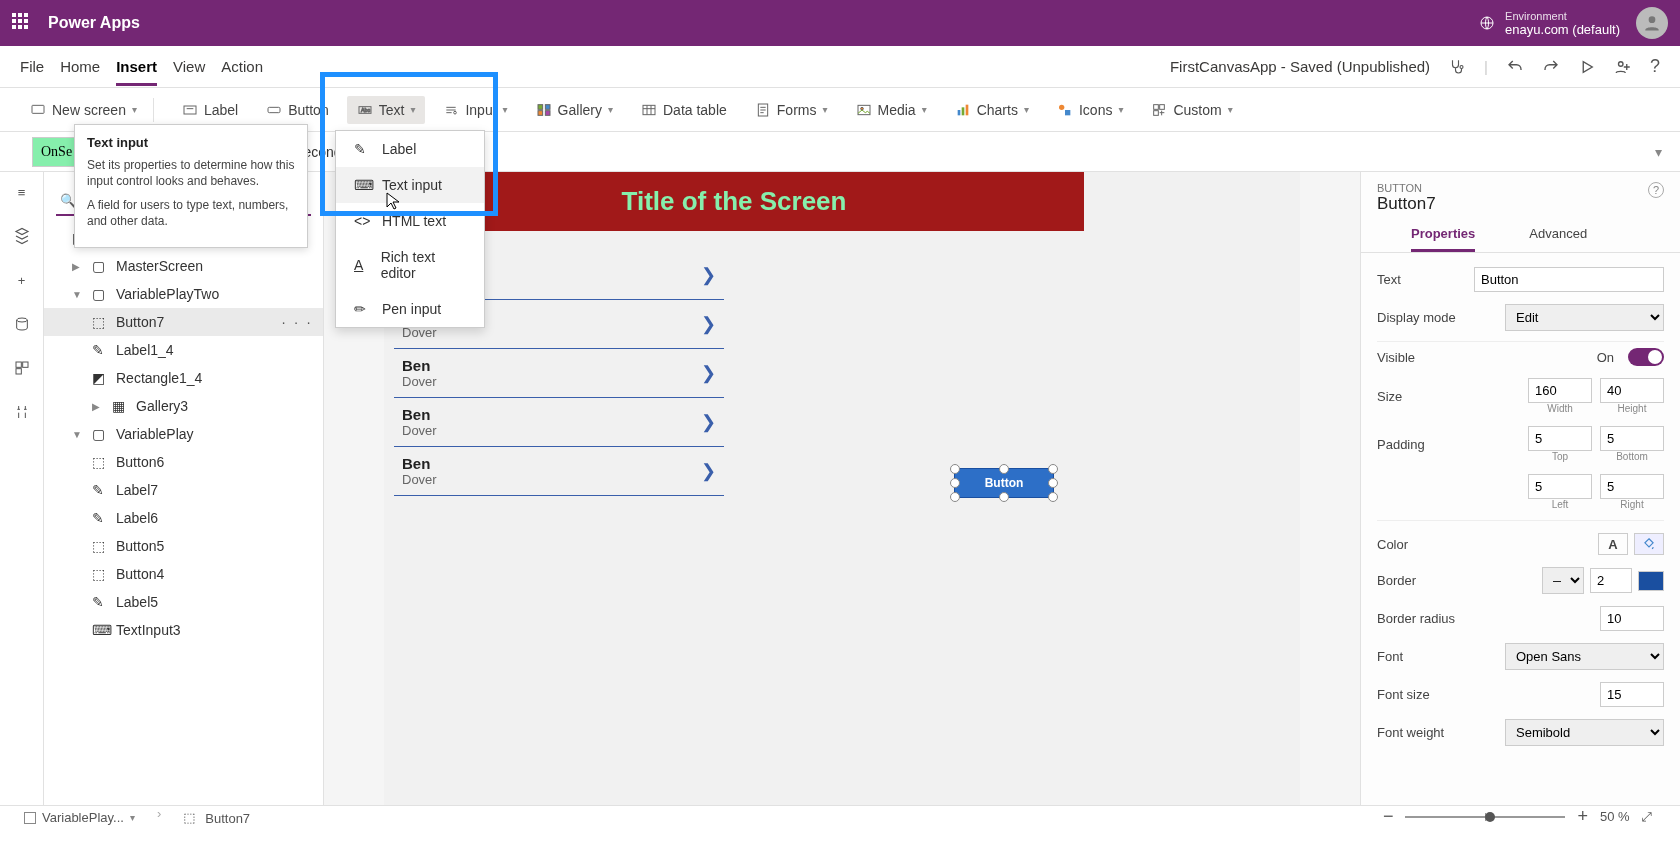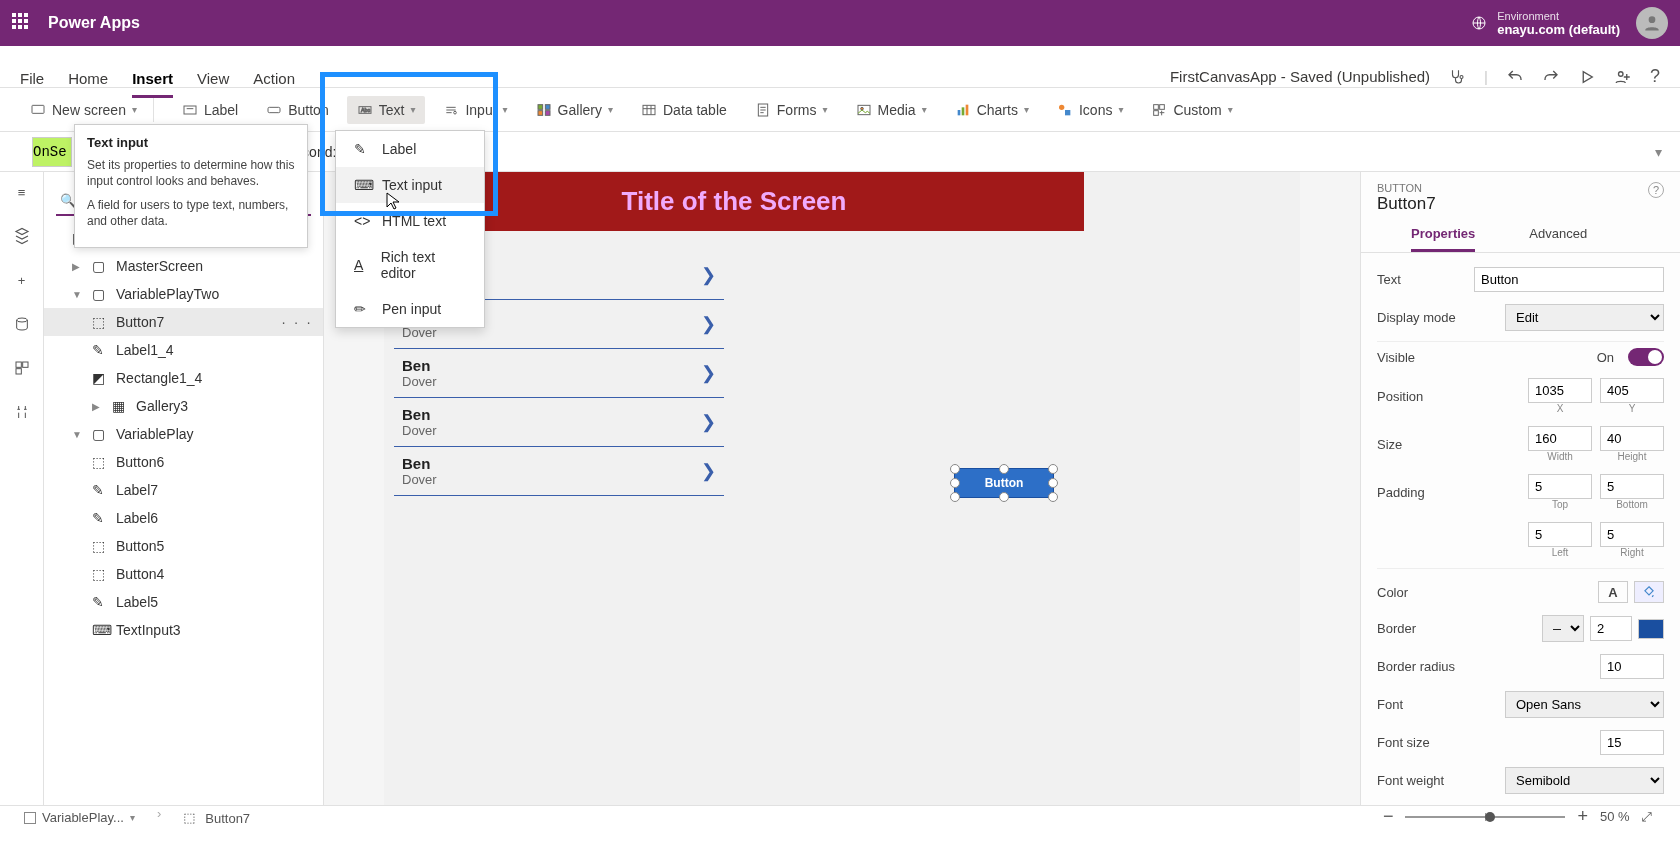--- a/index.html
+++ b/index.html
@@ -6,44 +6,44 @@
   body { background: #fff; font-size: 13px; overflow: hidden; width: 1680px; height: 845px; }
 
   
   .topbar { background: #742774; height: 46px; display: flex; align-items: center; color: #fff; padding: 0 12px; }
   .waffle { width: 20px; height: 20px; display: grid; grid-template-columns: repeat(3,4px); grid-template-rows: repeat(3,4px); gap: 2px; margin-right: 16px; cursor: pointer; }
   .waffle span { background: #fff; }
   .appname { font-size: 16px; font-weight: 600; }
   .envblock { margin-left: auto; display: flex; align-items: center; gap: 10px; margin-right: 16px; justify-content: space-between; }
   .envtext { font-size: 11px; line-height: 14px; }
   .envtext .lbl { opacity: .85; }
-  .envtext .val { font-size: 13px; font-weight: bold; }
+  .envtext .val { font-size: 13px; }
   .avatar { width: 32px; height: 32px; border-radius: 50%; background: #bbb; display: flex; align-items: center; justify-content: center; color: #666; }
 
   
-  .menubar { height: 42px; border-bottom: 1px solid #e1e1e1; display: flex; align-items: flex-end; padding: 0 20px; gap: 24px; position: relative; }
+  .menubar { height: 42px; border-bottom: 1px solid #e1e1e1; display: flex; align-items: center; padding: 0 20px; gap: 16px; position: relative; }
   .menubar span { font-size: 15px; color: #3b3a39; cursor: pointer; }
   .menubar span.active { color: #000; border-bottom: 3px solid #742774; padding-bottom: 8px; margin-bottom: -11px; font-weight: 600; }
   .rightmenu { margin-left: auto; display: flex; align-items: center; gap: 18px; font-size: 14px; color: #444; }
   .ricon { width: 18px; height: 18px; display: inline-block; }
 
   
   .ribbon { height: 44px; border-bottom: 1px solid #e1e1e1; display: flex; align-items: center; padding: 0 20px; gap: 8px; font-size: 14px; color: #444; position: relative; }
   .rbtn { display: flex; align-items: center; gap: 6px; padding: 6px 10px; cursor: pointer; border-radius: 2px; white-space: nowrap; }
   .rbtn.sep::after { content: ""; width: 1px; height: 24px; background: #e1e1e1; margin-left: 10px; }
   .chev { font-size: 10px; color: #888; }
   .rbtn.expanded { background: #e8e6e4; }
   .ico { width: 16px; height: 16px; display: inline-block; }
 
   
   .highlight { position: absolute; border: 5px solid #1e90ff; pointer-events: none; z-index: 50; }
 
   
   .formulabar { height: 40px; border-bottom: 1px solid #e1e1e1; display: flex; align-items: center; padding: 0 12px 0 32px; gap: 8px; font-family: Consolas, monospace; font-size: 14px; }
-  .propdd { border: 1px solid #ccc; background: #bef264; padding: 6px 0; min-width: 40px; font-family: Liberation Mono, monospace; }
+  .propdd { border: 1px solid #ccc; background: #86efac; padding: 6px 8px; min-width: 40px; font-family: Liberation Serif, serif; }
   .fx { color: #555; display:flex; align-items:center; gap:4px;}
   .formula { flex: 1; display: flex; align-items: center; gap: 0; }
   .tok-eq { margin: 0 6px; }
   .tok-coll { color: #1b8fc7; }
   .tok-brace { color: #333; }
   .tok-key { color: #333; }
   .tok-str { color: #a31515; }
   .formula .expand { margin-left: auto; color: #888; cursor: pointer; padding-right: 6px; }
 
   
@@ -59,21 +59,21 @@
   .tnode.sel { background: #eaeaea; }
   .tnode .caret { width: 12px; color: #888; font-size: 10px; }
   .tnode .dots { margin-left: auto; color: #555; letter-spacing: 2px; }
   .ind1 { padding-left: 28px; }
   .ind2 { padding-left: 48px; }
   .nicon { width: 16px; height: 16px; display: inline-block; }
 
   .canvaswrap { flex: 1; background: #f5f5f5; position: relative; overflow: hidden; }
   .canvas { background: #f1f1f1; margin: 0 60px; height: 100%; position: relative; }
   .screen { position: absolute; left: 0; top: 0; width: 700px; background: #f1f1f1; }
-  .titlebar { background: #a11919; color: #f0abfc; text-align: center; font-size: 26px; font-weight: 700; padding: 14px; width: 700px; }
+  .titlebar { background: #a11919; color: #86efac; text-align: center; font-size: 26px; font-weight: 700; padding: 14px; width: 700px; }
   .gallery { margin: 20px 0 0 10px; width: 330px; }
   .grow { border-bottom: 1px solid #3a5fab; padding: 8px 8px; display: flex; align-items: center; }
   .grow .txt { flex: 1; }
   .grow .t1 { font-weight: 700; color: #222; font-size: 15px; }
   .grow .t2 { color: #666; font-size: 13px; }
   .garrow { color: #3a5fab; font-size: 18px; }
 
   .buttonsel { position: absolute; left: 570px; top: 296px; width: 100px; height: 30px; }
   .buttonsel .btn { background: #2d6fc7; color: #fff; width: 100%; height: 100%; border-radius: 4px; display: flex; align-items: center; justify-content: center; font-size: 12px; font-weight: 600; border: 1px solid #1a4fa0; position: relative; }
   .handle { position: absolute; width: 10px; height: 10px; background: #fff; border: 1px solid #888; border-radius: 50%; }
@@ -486,27 +486,20 @@
       <div class="prow">
           <span class="lbl">Display mode</span>
           <select class="pinput"><option>Edit</option></select>
         </div>
       <div class="prow" style="border-top:1px solid #eee;margin-top:4px;">
           <span class="lbl">Visible</span>
           <span style="margin-left:auto">On</span>
           <div class="toggle"></div>
         </div>
       <div class="prow">
-          <span class="lbl">Position</span>
-        <div class="subrow">
-          <div><input class="pinput sm" value="1035" style=""><div class="sublbl">X</div></div>
-          <div><input class="pinput sm" value="405" style=""><div class="sublbl">Y</div></div>
-        </div>
-      </div>
-      <div class="prow">
           <span class="lbl">Size</span>
         <div class="subrow">
           <div><input class="pinput sm" value="160" style=""><div class="sublbl">Width</div></div>
           <div><input class="pinput sm" value="40" style=""><div class="sublbl">Height</div></div>
         </div>
       </div>
       <div class="prow">
           <span class="lbl">Padding</span>
         <div class="subrow">
           <div><input class="pinput sm" value="5" style=""><div class="sublbl">Top</div></div>

